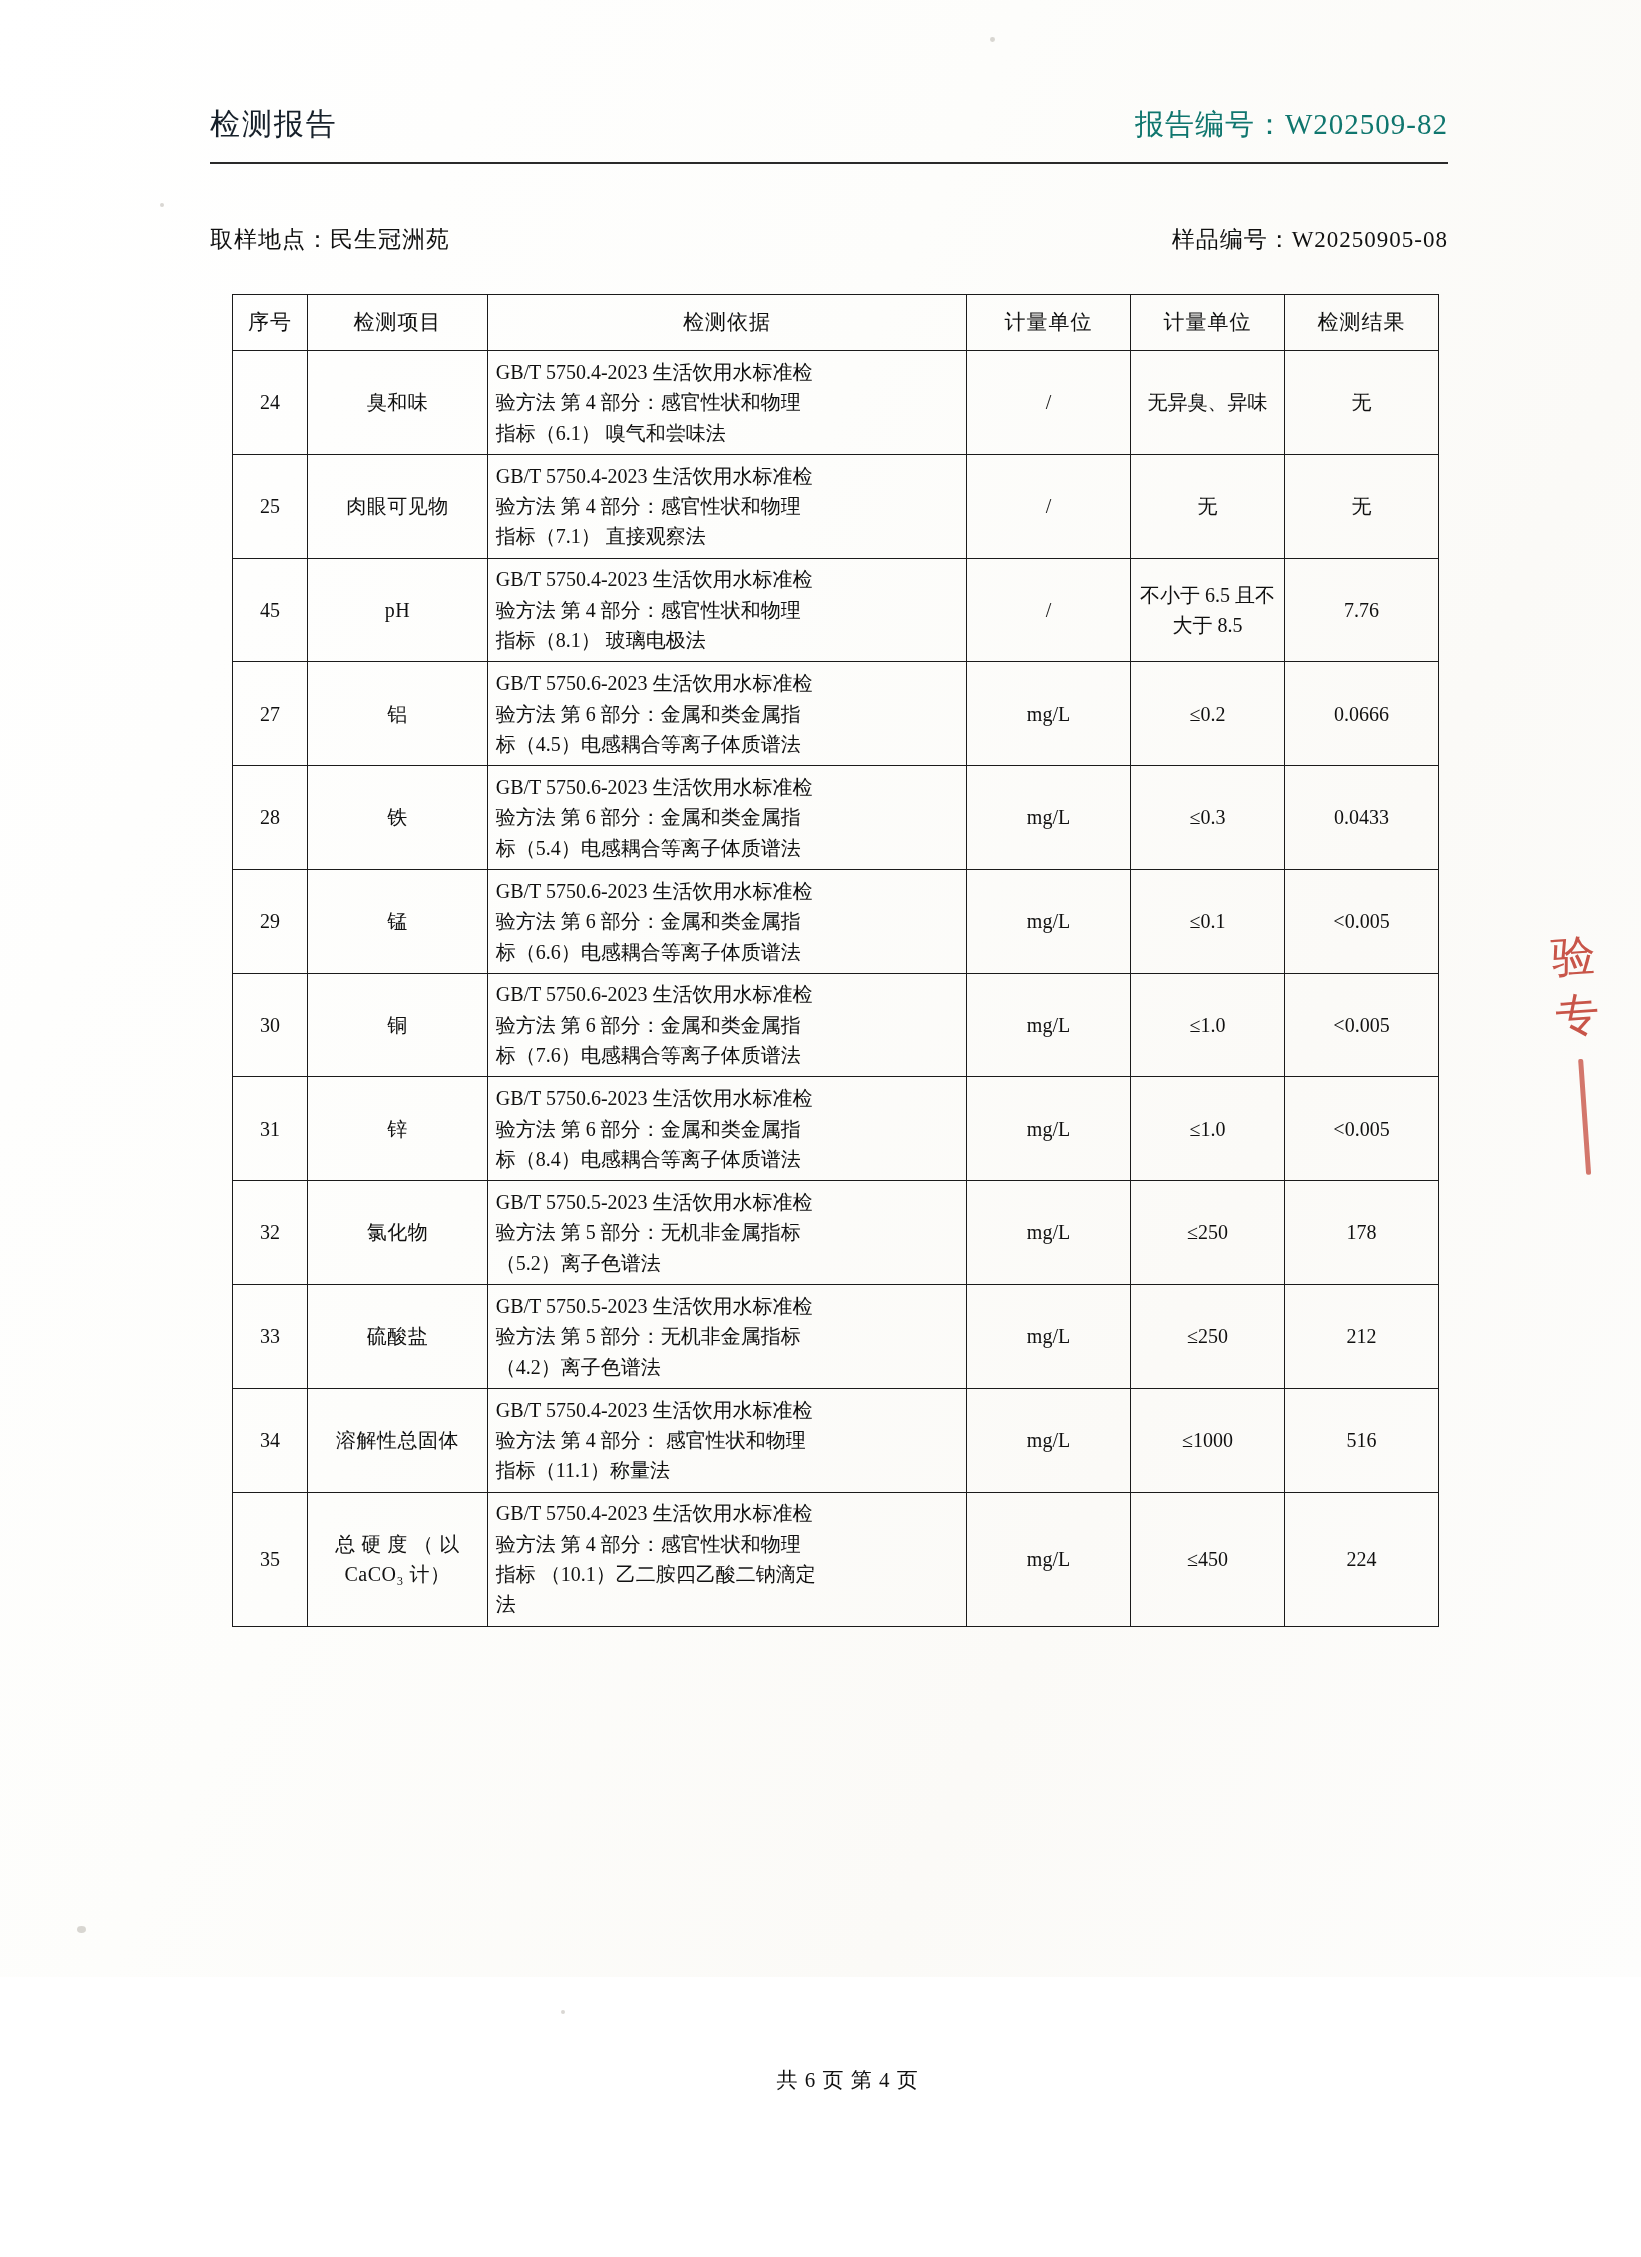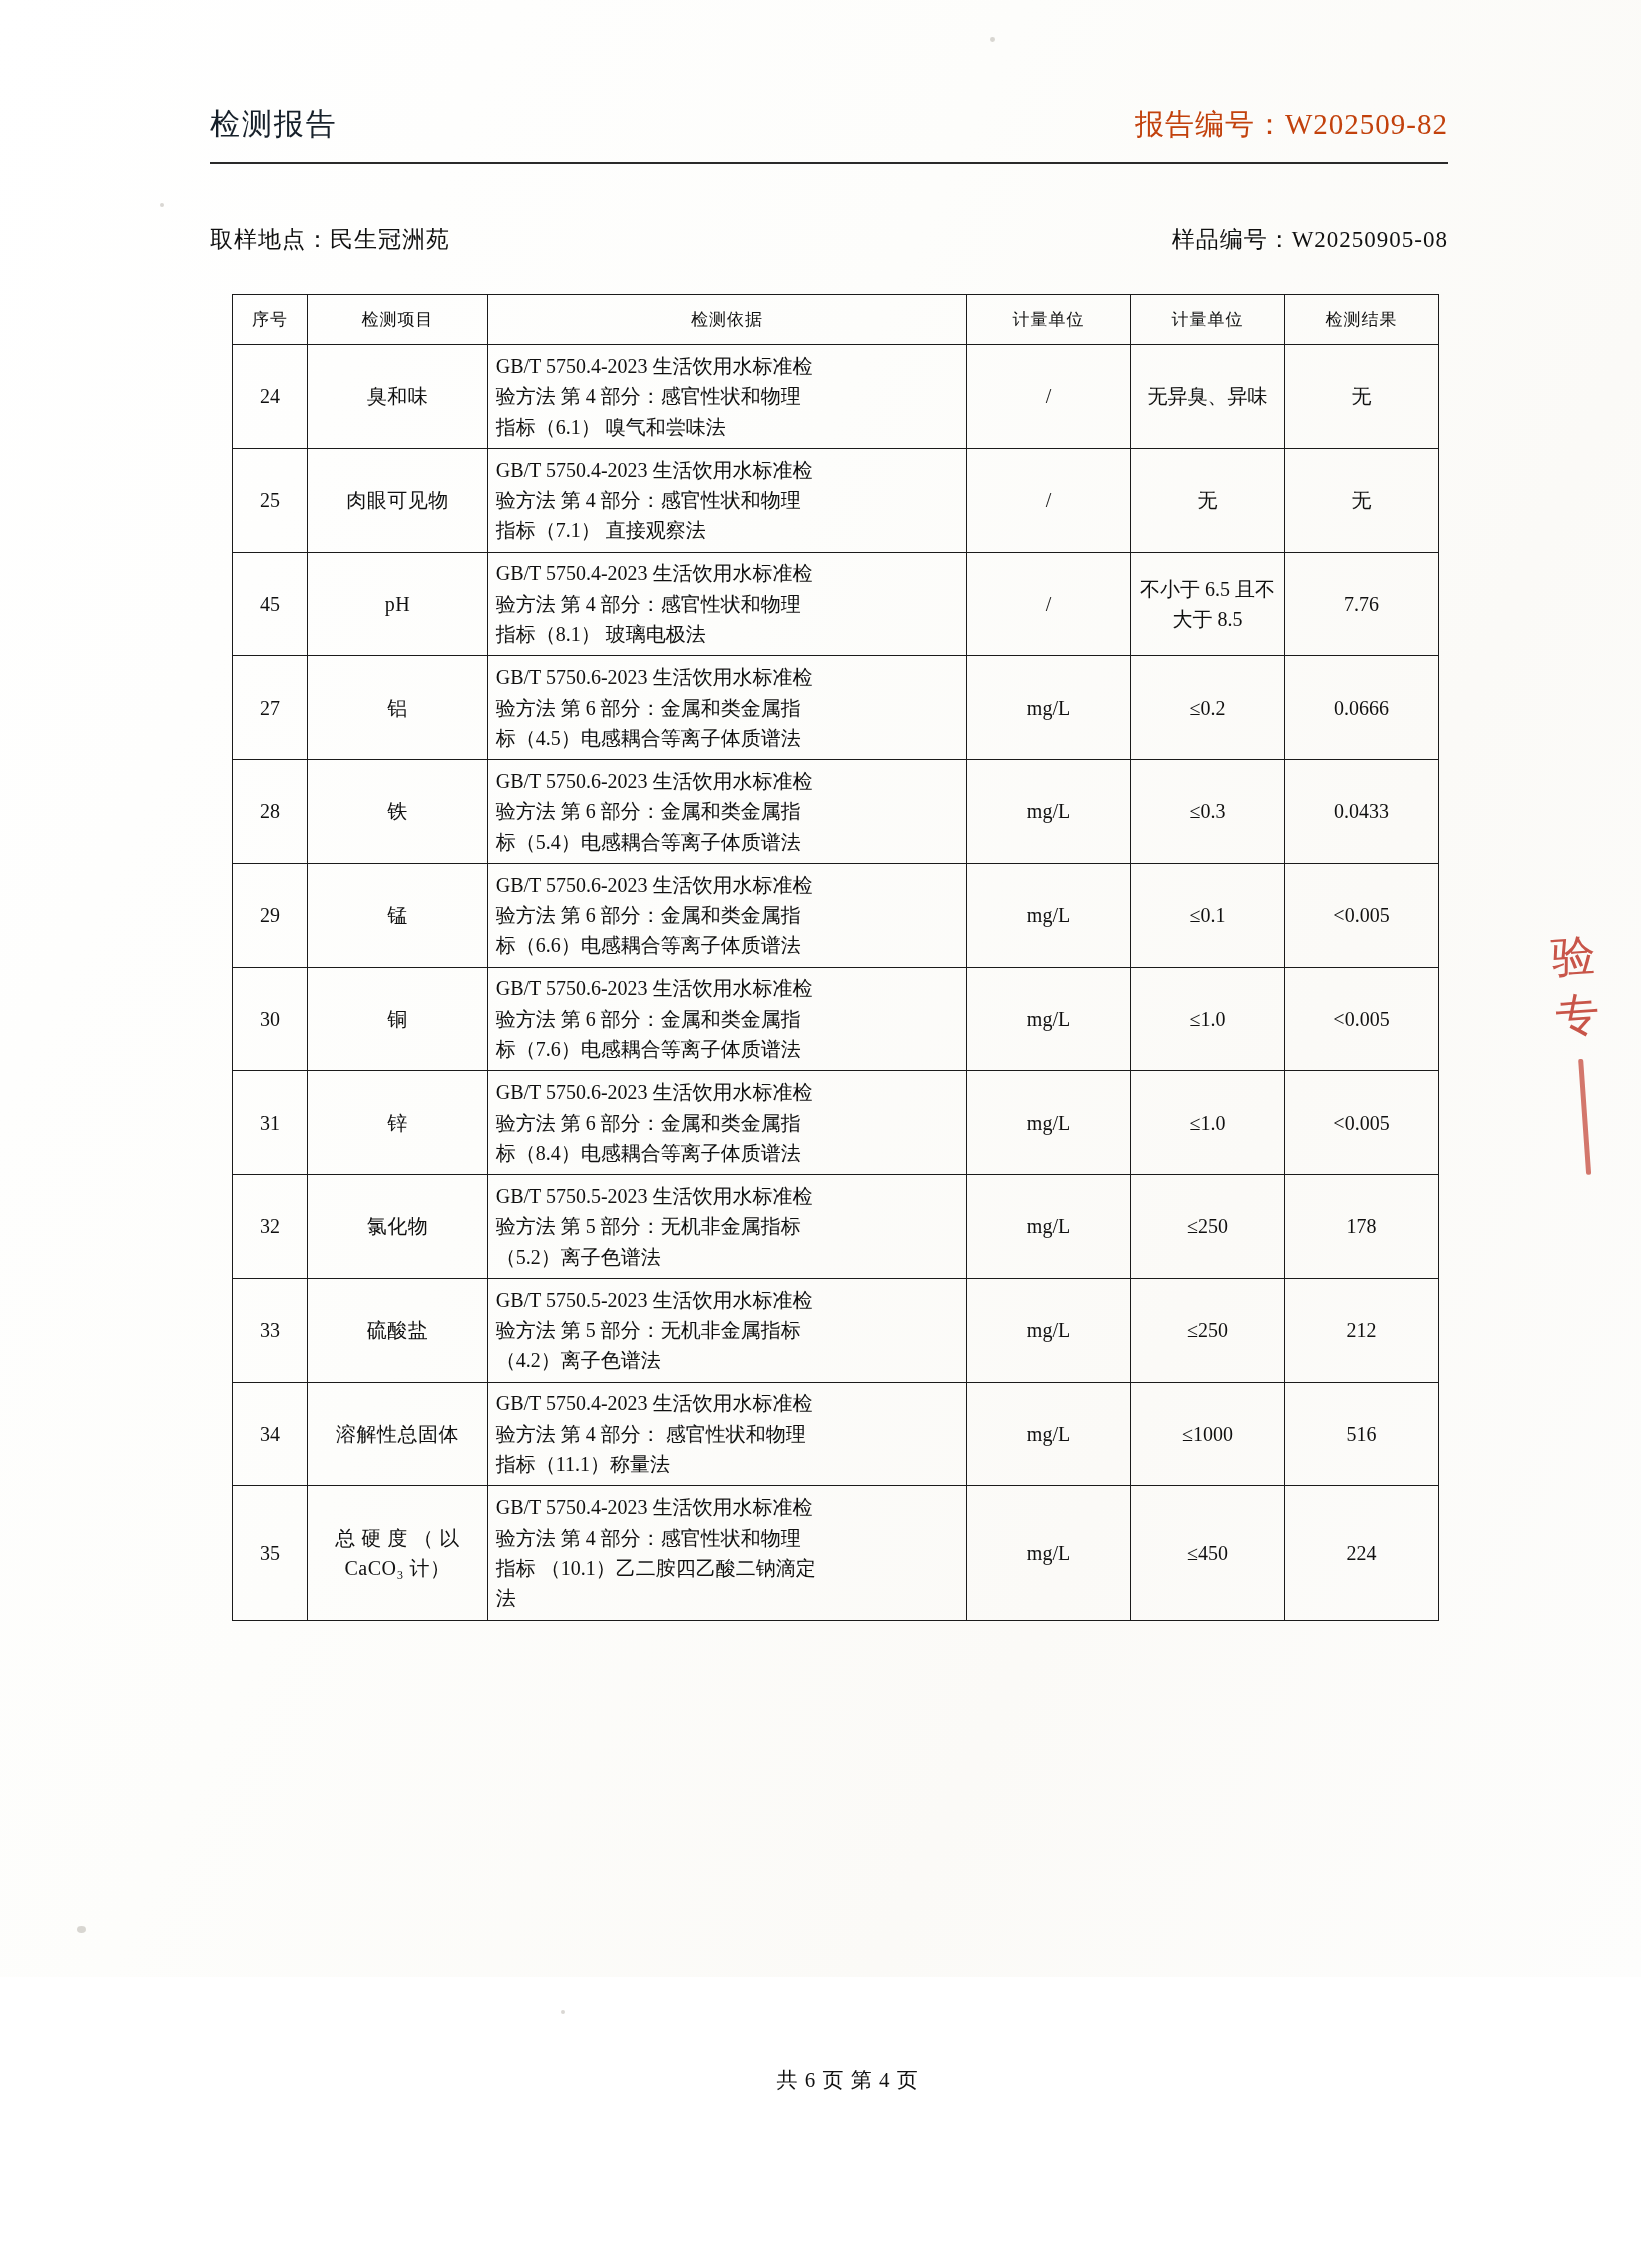--- a/index.html
+++ b/index.html
@@ -41,21 +41,21 @@
   }
   .header-title {
     font-family: "Liberation Sans", "DejaVu Sans", sans-serif;
     font-size: 30px;
     letter-spacing: 1.9px;
     color: #16202a;
   }
   .header-report-no {
     font-family: "Liberation Serif", serif;
     font-size: 29px;
-    color: #c2410c;
+    color: #0f766e;
     letter-spacing: 1px;
   }
   .header-rule {
     position: absolute;
     left: 210px;
     top: 162px;
     width: 1238px;
     height: 1.9px;
     background: #2a2a2a;
   }
@@ -84,21 +84,21 @@
   table.report td {
     border: 1.5px solid #1b1b1b;
     padding: 5.8px 7.7px;
     vertical-align: middle;
     font-size: 20px;
     line-height: 1.52;
   }
   table.report thead th {
     text-align: center;
     font-weight: normal;
-    font-size: 17px;
+    font-size: 21px;
     padding: 11.6px 3.9px;
     letter-spacing: 1px;
   }
   col.c-idx { width: 75px; }
   col.c-item { width: 180px; }
   col.c-basis { width: 479px; }
   col.c-unit { width: 164px; }
   col.c-limit { width: 154px; }
   col.c-result { width: 154px; }
 

